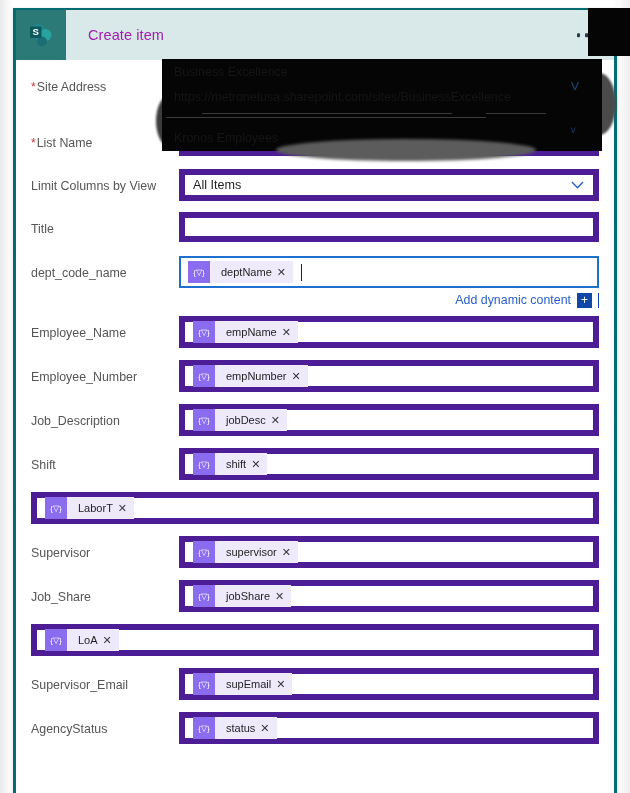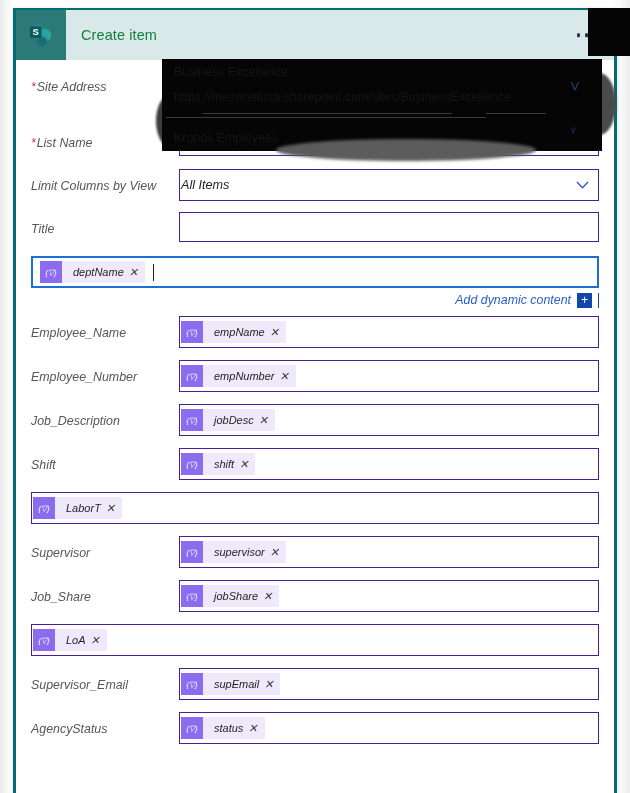--- a/index.html
+++ b/index.html
@@ -63,22 +63,22 @@
     height: 50px;
     background: #2b7a78;
     flex: 0 0 50px;
     display: flex;
     align-items: center;
     justify-content: center;
   }
   .app-icon svg { display: block; }
   .card-title {
     font-size: 14.5px;
-    color: #15803d;
-    margin-left: 15px;
+    color: #a21caf;
+    margin-left: 22px;
     letter-spacing: .1px;
     white-space: nowrap;
   }
   .header-menu {
     position: absolute;
     right: 14px;
     top: 50%;
     transform: translateY(-50%);
     display: flex;
     gap: 5px;
@@ -90,21 +90,20 @@
     width: 3.5px;
     height: 3.5px;
     background: #2b3a4a;
     border-radius: 1px;
   }
 
   
   .card-body {
     padding: 10px 15px 0 15px;
     position: relative;
-    font-style: italic;
   }
   .row {
     display: flex;
     align-items: flex-start;
     min-height: 38px;
     margin-bottom: 0;
   }
   .row-label {
     flex: 0 0 148px;
     font-size: 12.4px;
@@ -120,26 +119,26 @@
     vertical-align: top;
     line-height: 15px;
   }
   .row-field {
     flex: 1 1 auto;
     min-width: 0;
   }
 
   .input-box {
     height: 30px;
-    border: 1px solid #4c1d95;
+    border: 6px solid #4c1d95;
     background: #ffffff;
     box-sizing: border-box;
     display: flex;
     align-items: center;
-    padding: 0 1px;
+    padding: 0 8px;
     position: relative;
   }
   .input-box.tall { height: 32px; }
   .input-box.focused {
     border: 2px solid #1f6fd0;
     height: 32px;
     padding: 0 7px;
   }
   .input-text {
     font-size: 12.6px;
@@ -398,20 +397,21 @@
       <div class="row-label">Title</div>
       <div class="row-field">
         <div class="input-box">
           <span class="input-text"></span>
         </div>
       </div>
     </div>
     <div style="height:6px"></div>
 
     <div class="row">
+      <div class="row-label">dept_code_name</div>
       <div class="row-field">
         <div class="input-box focused">
           <span class="token">
             <span class="token-icon">
               <svg width="14" height="12" viewBox="0 0 14 12">
                   <text x="7" y="9" font-family="Liberation Sans, sans-serif" font-size="8" fill="#ffffff" text-anchor="middle">{▽}</text>
                 </svg>
             </span>
             <span class="token-text">deptName</span>
             <span class="token-x">✕</span>

